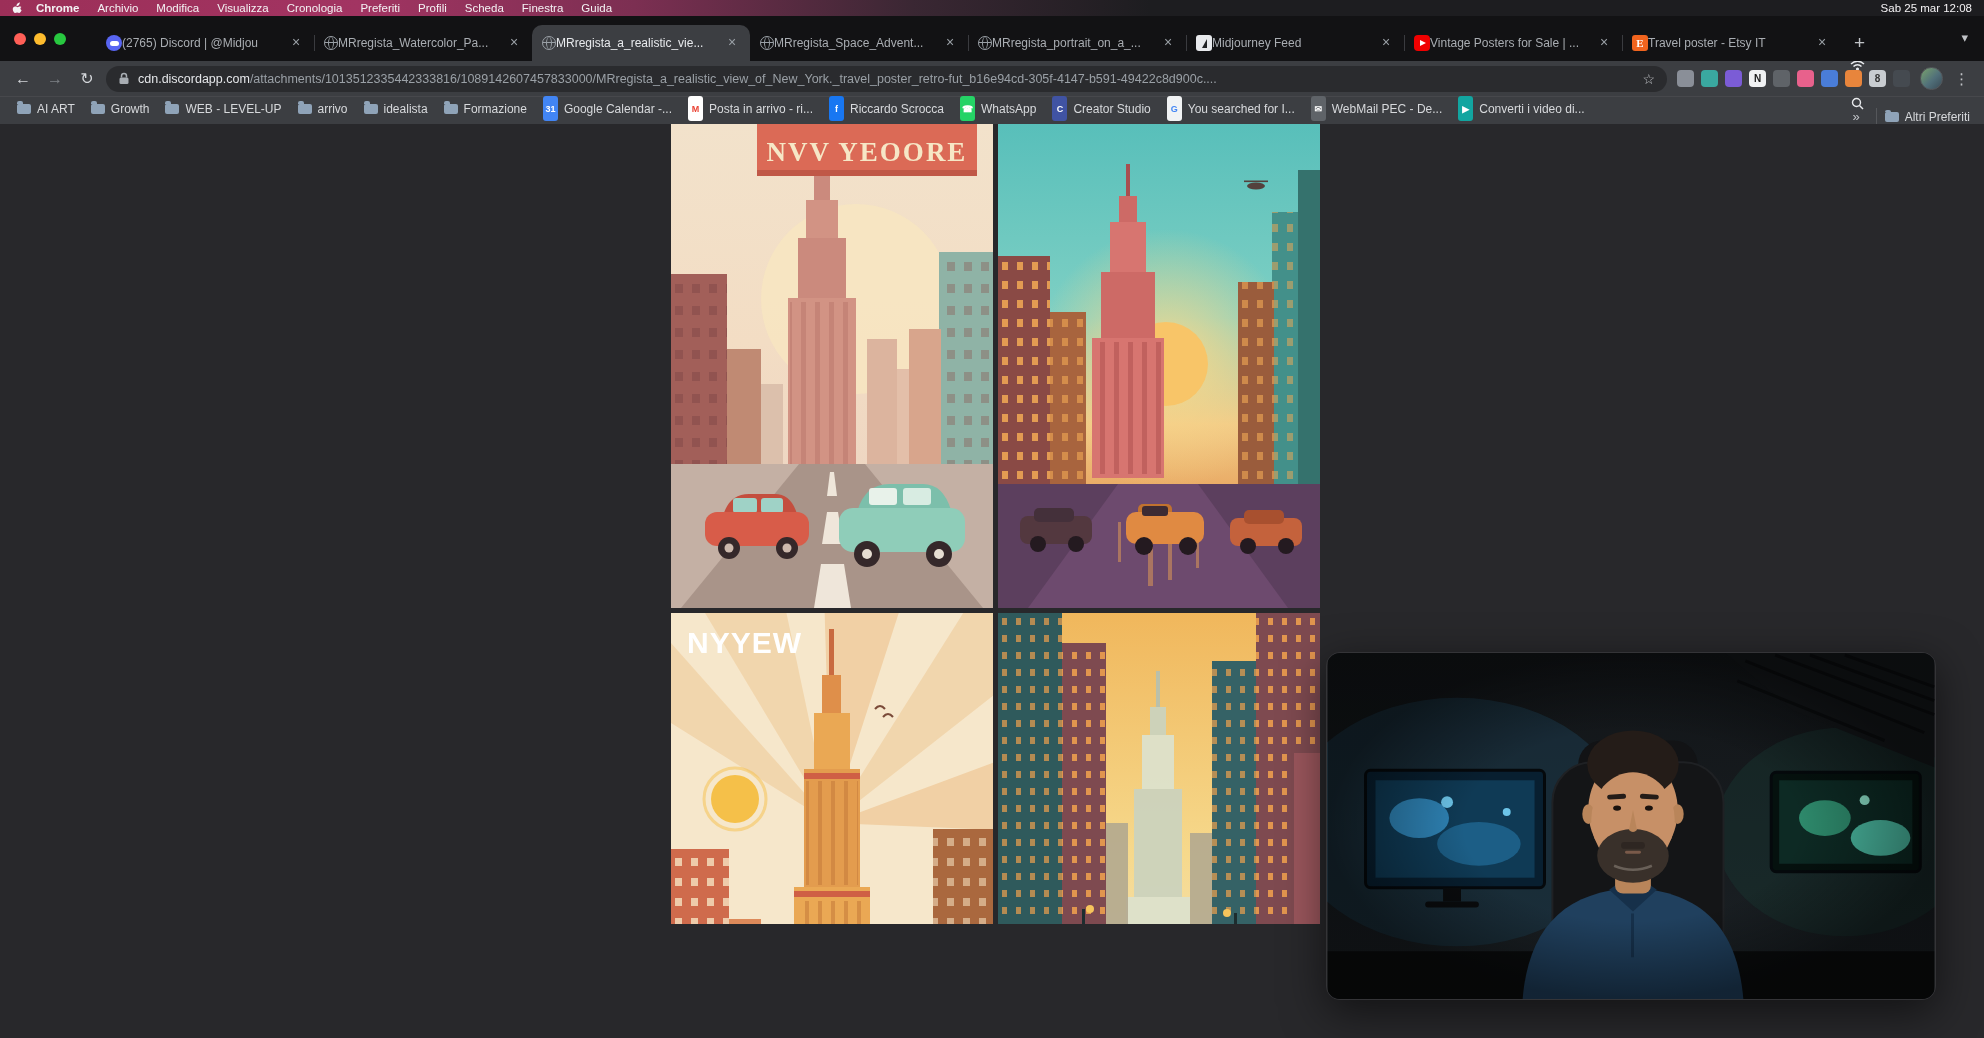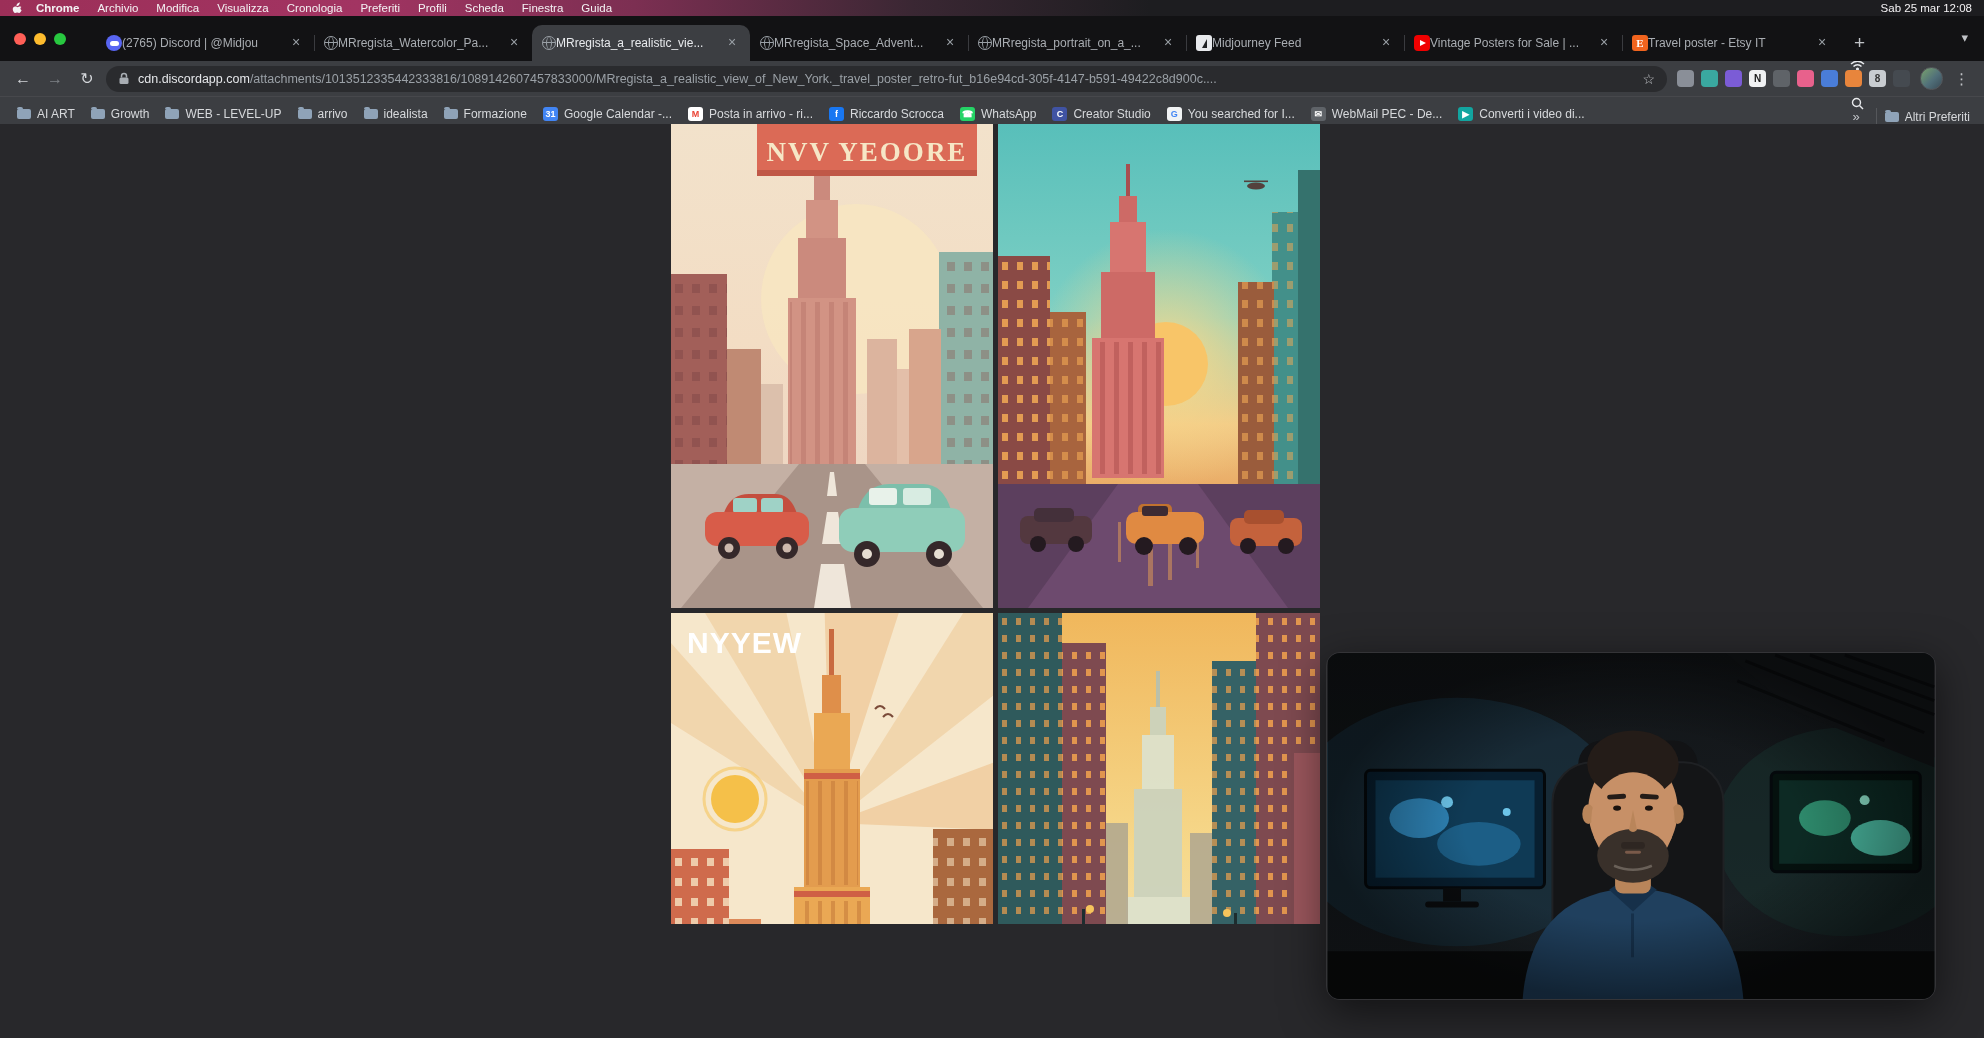--- a/index.html
+++ b/index.html
@@ -73,21 +73,21 @@
 
   
   .bookmarksbar{ height:28px; background:#3c3e42; border-top:1px solid #47484c;
                  display:flex; align-items:flex-end; padding:0 10px; }
   .bk-list{ display:flex; gap:2px; overflow:hidden; flex:1; }
   .bk-item{ display:flex; align-items:center; gap:6px; font-size:12px; color:#d7d9dc;
             padding:3px 7px; border-radius:6px; white-space:nowrap; }
   .bk-folder{ width:14px; height:10px; background:#8fa3b8; border-radius:1.5px 2px 2px 2px; position:relative; flex:none; }
   .bk-folder::before{ content:''; position:absolute; top:-2.5px; left:0; width:6px; height:2.5px;
             background:#8fa3b8; border-radius:2px 2px 0 0; }
-  .bk-site{ width:15px; height:14px; border-radius:3px; display:flex; align-items:center; justify-content:center;
+  .bk-site{ width:15px; height:25px; border-radius:3px; display:flex; align-items:center; justify-content:center;
             font-size:9px; font-weight:700; color:#fff; flex:none; }
   .bk-more{ color:#c0c3c7; font-size:13px; padding:0 8px; flex:none; }
   .bk-sep{ width:1px; height:16px; background:#55575b; margin:0 8px; flex:none; }
   .bk-other{ display:flex; align-items:center; gap:6px; font-size:12px; color:#d7d9dc; flex:none; padding-right:4px; }
 
   
   .content{ height:800px; background:#28282b; position:relative; overflow:hidden; }
   .poster-grid{ position:absolute; left:671px; top:0; width:649px;
                 display:grid; grid-template-columns:322px 322px; grid-auto-rows:484px; gap:5px; }
   .poster-grid svg{ display:block; width:100%; height:100%; }

